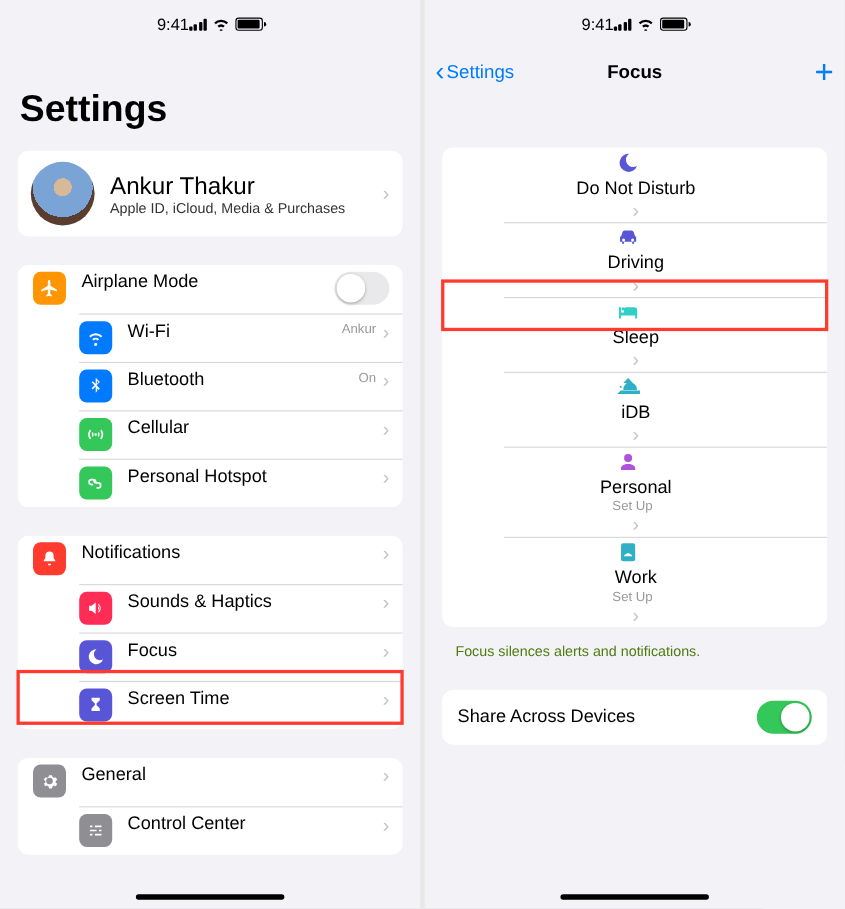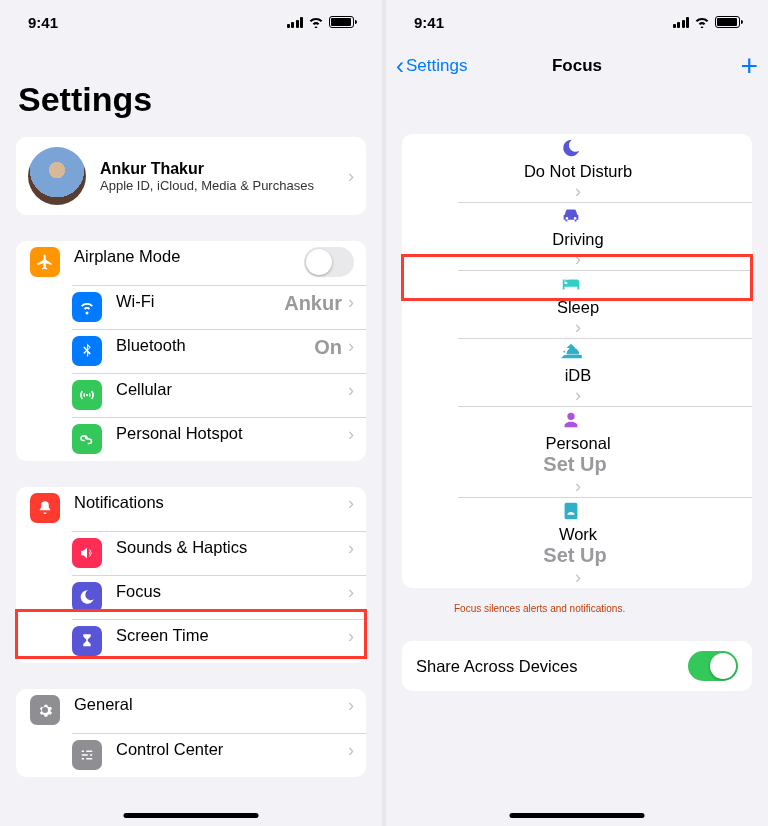--- a/index.html
+++ b/index.html
@@ -14,25 +14,25 @@
 .phone {
   width: 382px;
   height: 826px;
   background: #f2f2f7;
   position: relative;
   overflow: hidden;
 }
 .status-bar {
   height: 44px;
   display: flex;
-  justify-content: space-between;
+  justify-content: center;
   align-items: center;
   padding: 0 28px 0 28px;
   font-size: 15px;
-  font-weight: 700;
+  font-weight: 400;
 }
 .status-right { display: flex; align-items: center; gap: 5px; }
 .signal-bars { display: flex; align-items: flex-end; gap: 1.5px; height: 11px; }
 .signal-bars span { width: 3px; background: #000; border-radius: 1px; }
 .signal-bars span:nth-child(1){height:4px}.signal-bars span:nth-child(2){height:6px}.signal-bars span:nth-child(3){height:8px}.signal-bars span:nth-child(4){height:11px}
 .wifi-icon { width: 16px; height: 12px; }
 .battery-icon { width: 25px; height: 12px; border: 1.5px solid #000; border-radius: 3px; position: relative; }
 .battery-icon::after { content:''; position:absolute; right:-4px; top:3px; width:2px; height:4px; background:#000; border-radius:0 2px 2px 0; }
 .battery-fill { position:absolute; left:1px; top:1px; bottom:1px; right:2px; background:#000; border-radius:1px; }
 
@@ -50,29 +50,29 @@
   padding: 6px 12px 6px 14px;
   position: relative;
 }
 .row + .row { border-top: 0.5px solid #d6d6d8; margin-left: 56px; padding-left: 0; }
 .icon-box {
   width: 30px; height: 30px; border-radius: 7px;
   display:flex; align-items:center; justify-content:center;
   flex-shrink:0; margin-right: 14px;
 }
 .row-title { font-size: 16.5px; flex: 1; }
-.row-detail { font-size: 20px; color: #9a9a9e; margin-right: 6px; font-weight: bold; }
+.row-detail { font-size: 12px; color: #9a9a9e; margin-right: 6px; }
 .chevron { color: #c4c4c7; font-size: 18px; font-weight: 300; }
 .profile-row { padding: 10px 12px 10px 12px; align-items:center; }
 .avatar {
   width: 58px; height: 58px; border-radius: 50%;
   background: radial-gradient(circle at 50% 40%, #d8b896 0 18%, #7aa3d6 18% 60%, #5a3d2e 60% 100%);
   margin-right: 14px; flex-shrink:0;
 }
-.profile-name { font-size: 16px; font-weight: 700; }
+.profile-name { font-size: 22px; font-weight: 400; }
 .profile-sub { font-size: 13px; color: #333; }
 .switch {
   width: 50px; height: 30px; border-radius: 15px;
   background: #e9e9eb; position: relative; flex-shrink:0;
 }
 .switch.on { background: #34c759; }
 .knob { position:absolute; width: 26px; height: 26px; background:#fff; border-radius:50%; top:2px; left:2px; box-shadow:0 1px 3px rgba(0,0,0,.3); }
 .switch.on .knob { left:auto; right:2px; }
 .highlight-box {
   position: absolute;
@@ -101,21 +101,21 @@
 .row2 {
   display:flex; align-items:center;
   min-height: 44px;
   padding: 0 12px 0 14px;
   position:relative;
   flex-direction:column;
 }
 .row2 + .row2::before {
   content:''; position:absolute; left:56px; right:0; top:0; height:0.5px; background:#d6d6d8;
 }
-.footer-text { font-size: 10px; color:#c2410c; padding: 6px 28px 0; line-height:1.3;margin-left:40px; }
+.footer-text { font-size: 13px; color:#4d7c0f; padding: 6px 28px 0; line-height:1.3; }
 .share-row { display:flex; align-items:center; justify-content:space-between; padding: 10px 14px; text-align: right; }
 .share-title { font-size: 16.5px; }
 .highlight-right {
   position:absolute; left:15px; right:15px;
   top: 254px; height:47px;
   border:3px solid #ff3b30; pointer-events:none;
 }
 svg { display:block; }
 </style>
 </head>

